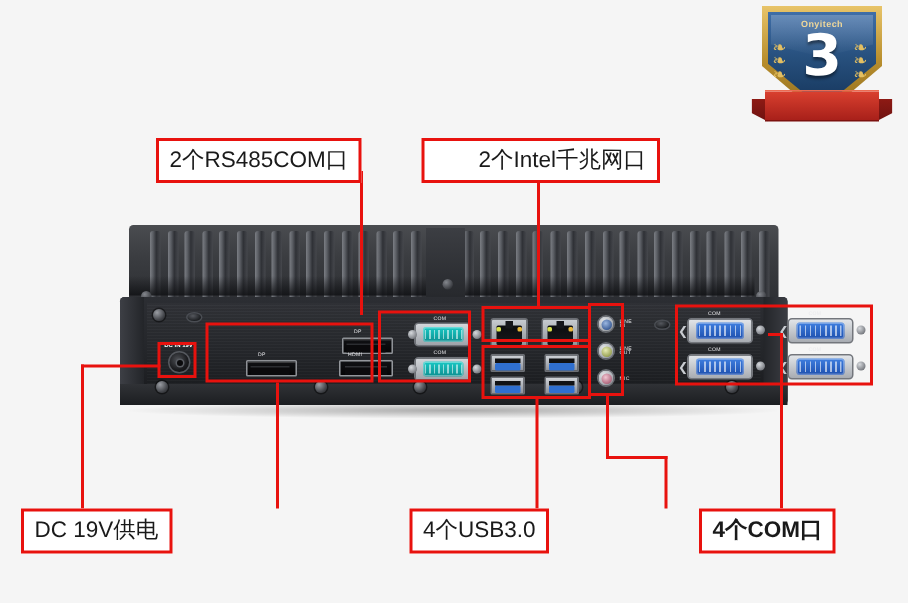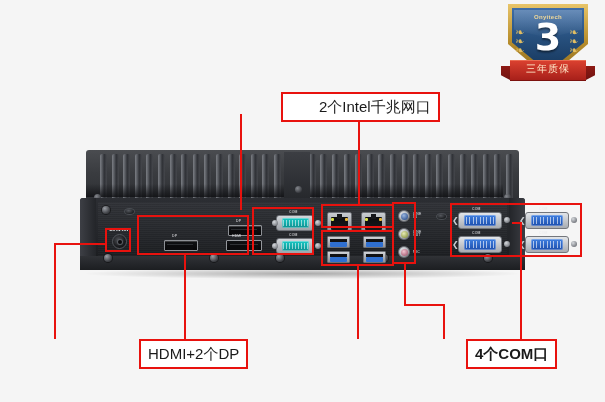--- a/index.html
+++ b/index.html
@@ -480,37 +480,38 @@
 
   <div class="ln lnv" style="left:357px;top:266px;height:73px;"></div>
 
   <div class="ln lnv" style="left:404px;top:264px;height:41px;"></div>
   <div class="ln lnh" style="left:404px;top:304px;width:41px;"></div>
   <div class="ln lnv" style="left:443px;top:304px;height:35px;"></div>
 
   <div class="ln lnh" style="left:512px;top:222px;width:10px;"></div>
   <div class="ln lnv" style="left:520px;top:222px;height:117px;"></div>
 
+  <div class="label" style="left:104px;top:92px;">2个RS485COM口</div>
 
   <div class="label" style="left:281px;top:92px;padding-left:36px;">2个Intel千兆网口</div>
 
-
-  <div class="label" style="left:139px;top:339px;">HDMI+2个DP</div>
-
+  <div class="label" style="left:14px;top:339px;">DC 19V供电</div>
+
+
+  <div class="label" style="left:273px;top:339px;">4个USB3.0</div>
 
 
   <div class="label" style="left:466px;top:339px;font-weight:bold;">4个COM口</div>
 
   <div id="badge">
     <div class="shield-outer"></div>
     <div class="shield-inner"></div>
     <div class="shield-gloss"></div>
     <div class="badge-brand">Onyitech</div>
     <div class="badge-num">3</div>
     <div class="laurel" style="left:15px;">❧<br>❧<br>❧</div>
     <div class="laurel" style="left:69px;">❧<br>❧<br>❧</div>
     <div class="ribbon-tailL"></div>
     <div class="ribbon-tailR"></div>
     <div class="ribbon"></div>
-    <div class="ribbon-txt">三年质保</div>
   </div>
 
 </div>
 
 </body></html>

